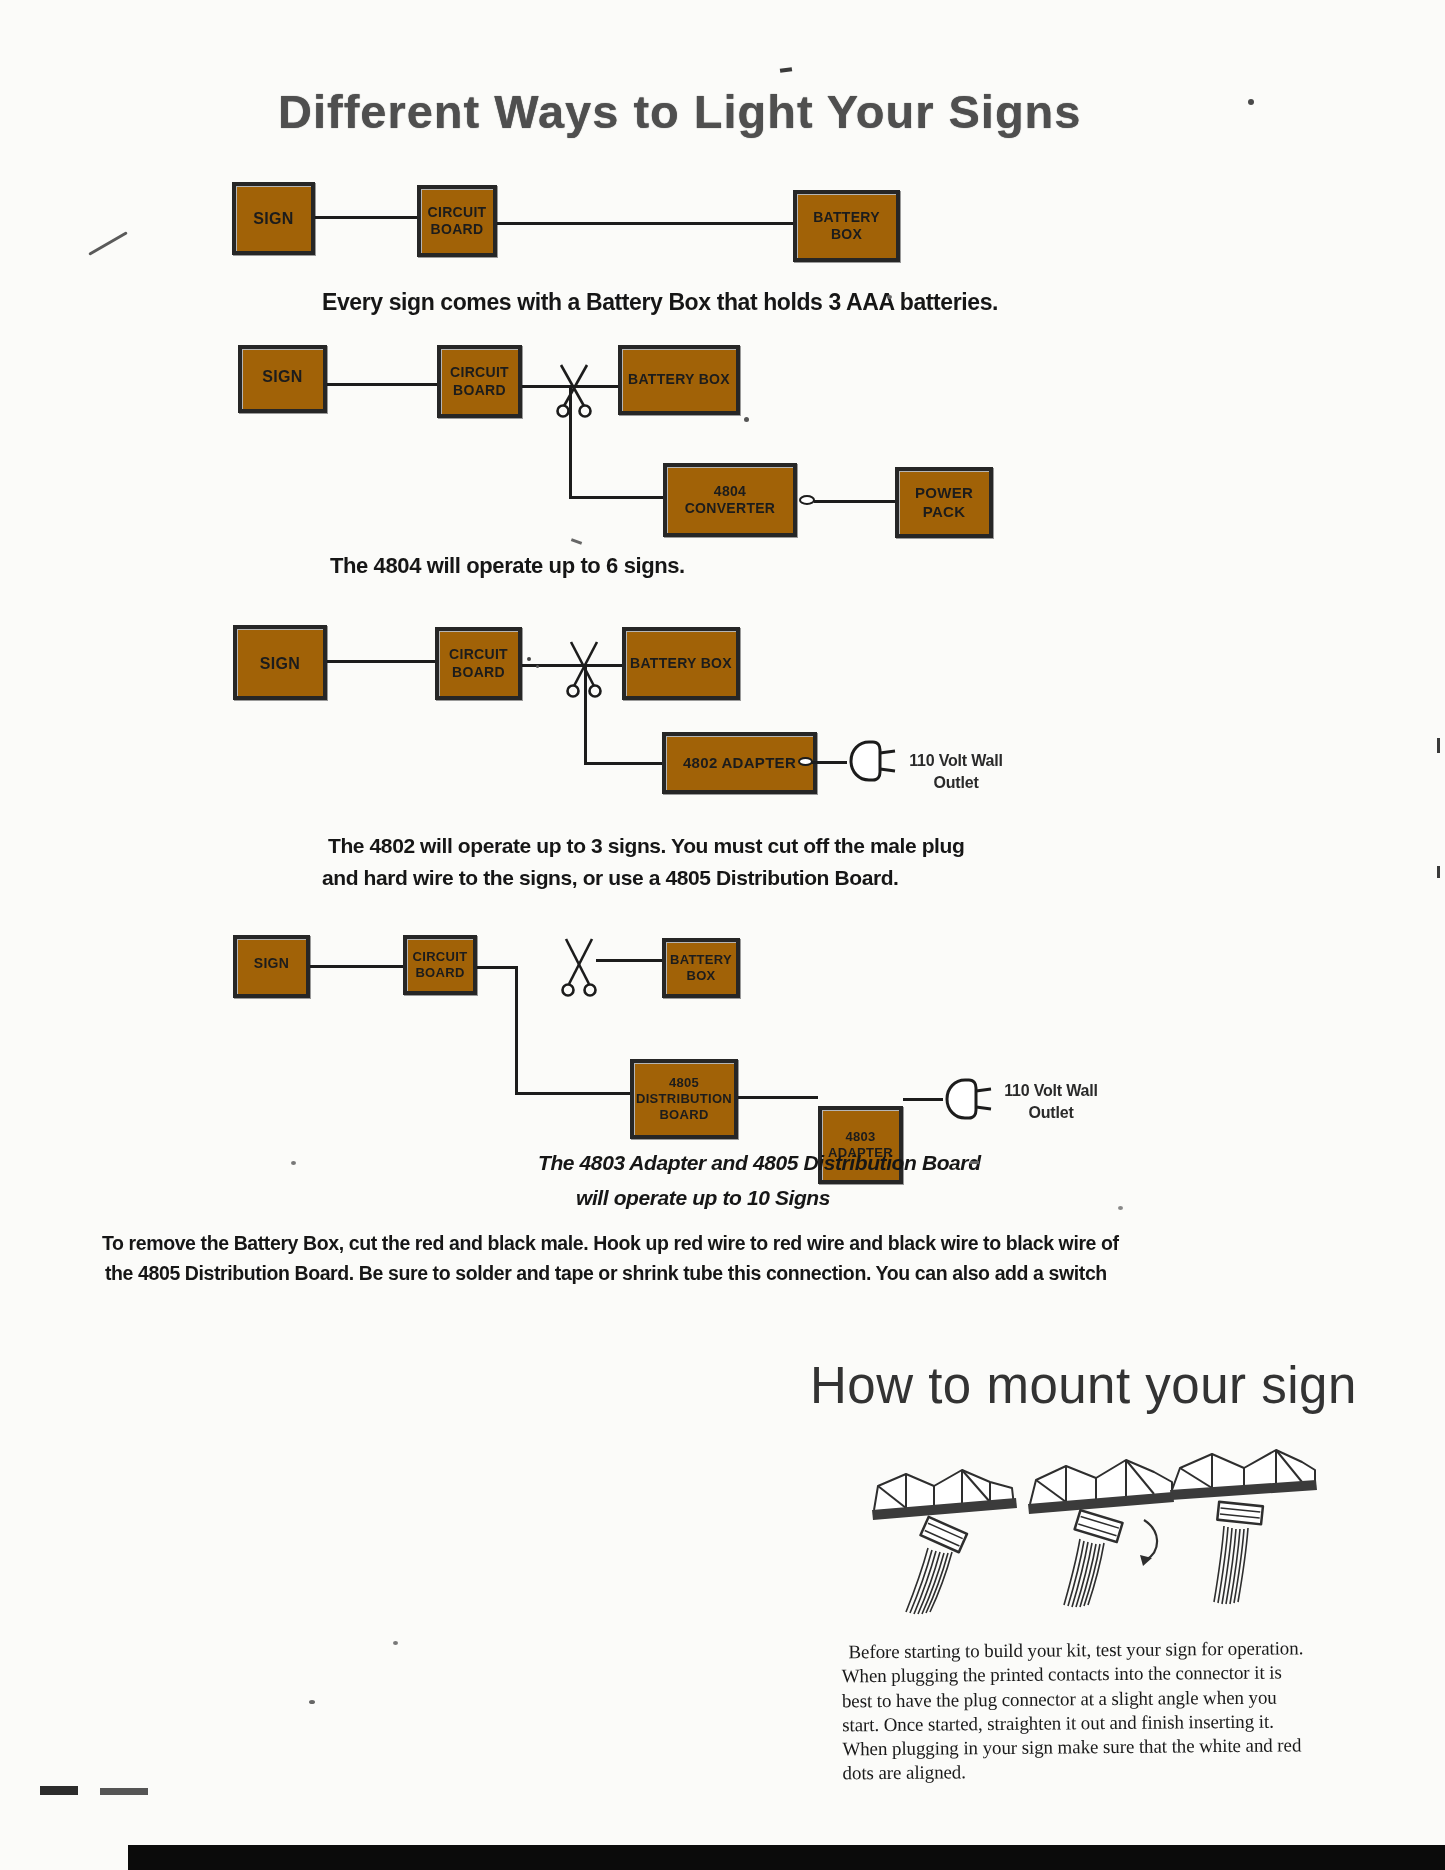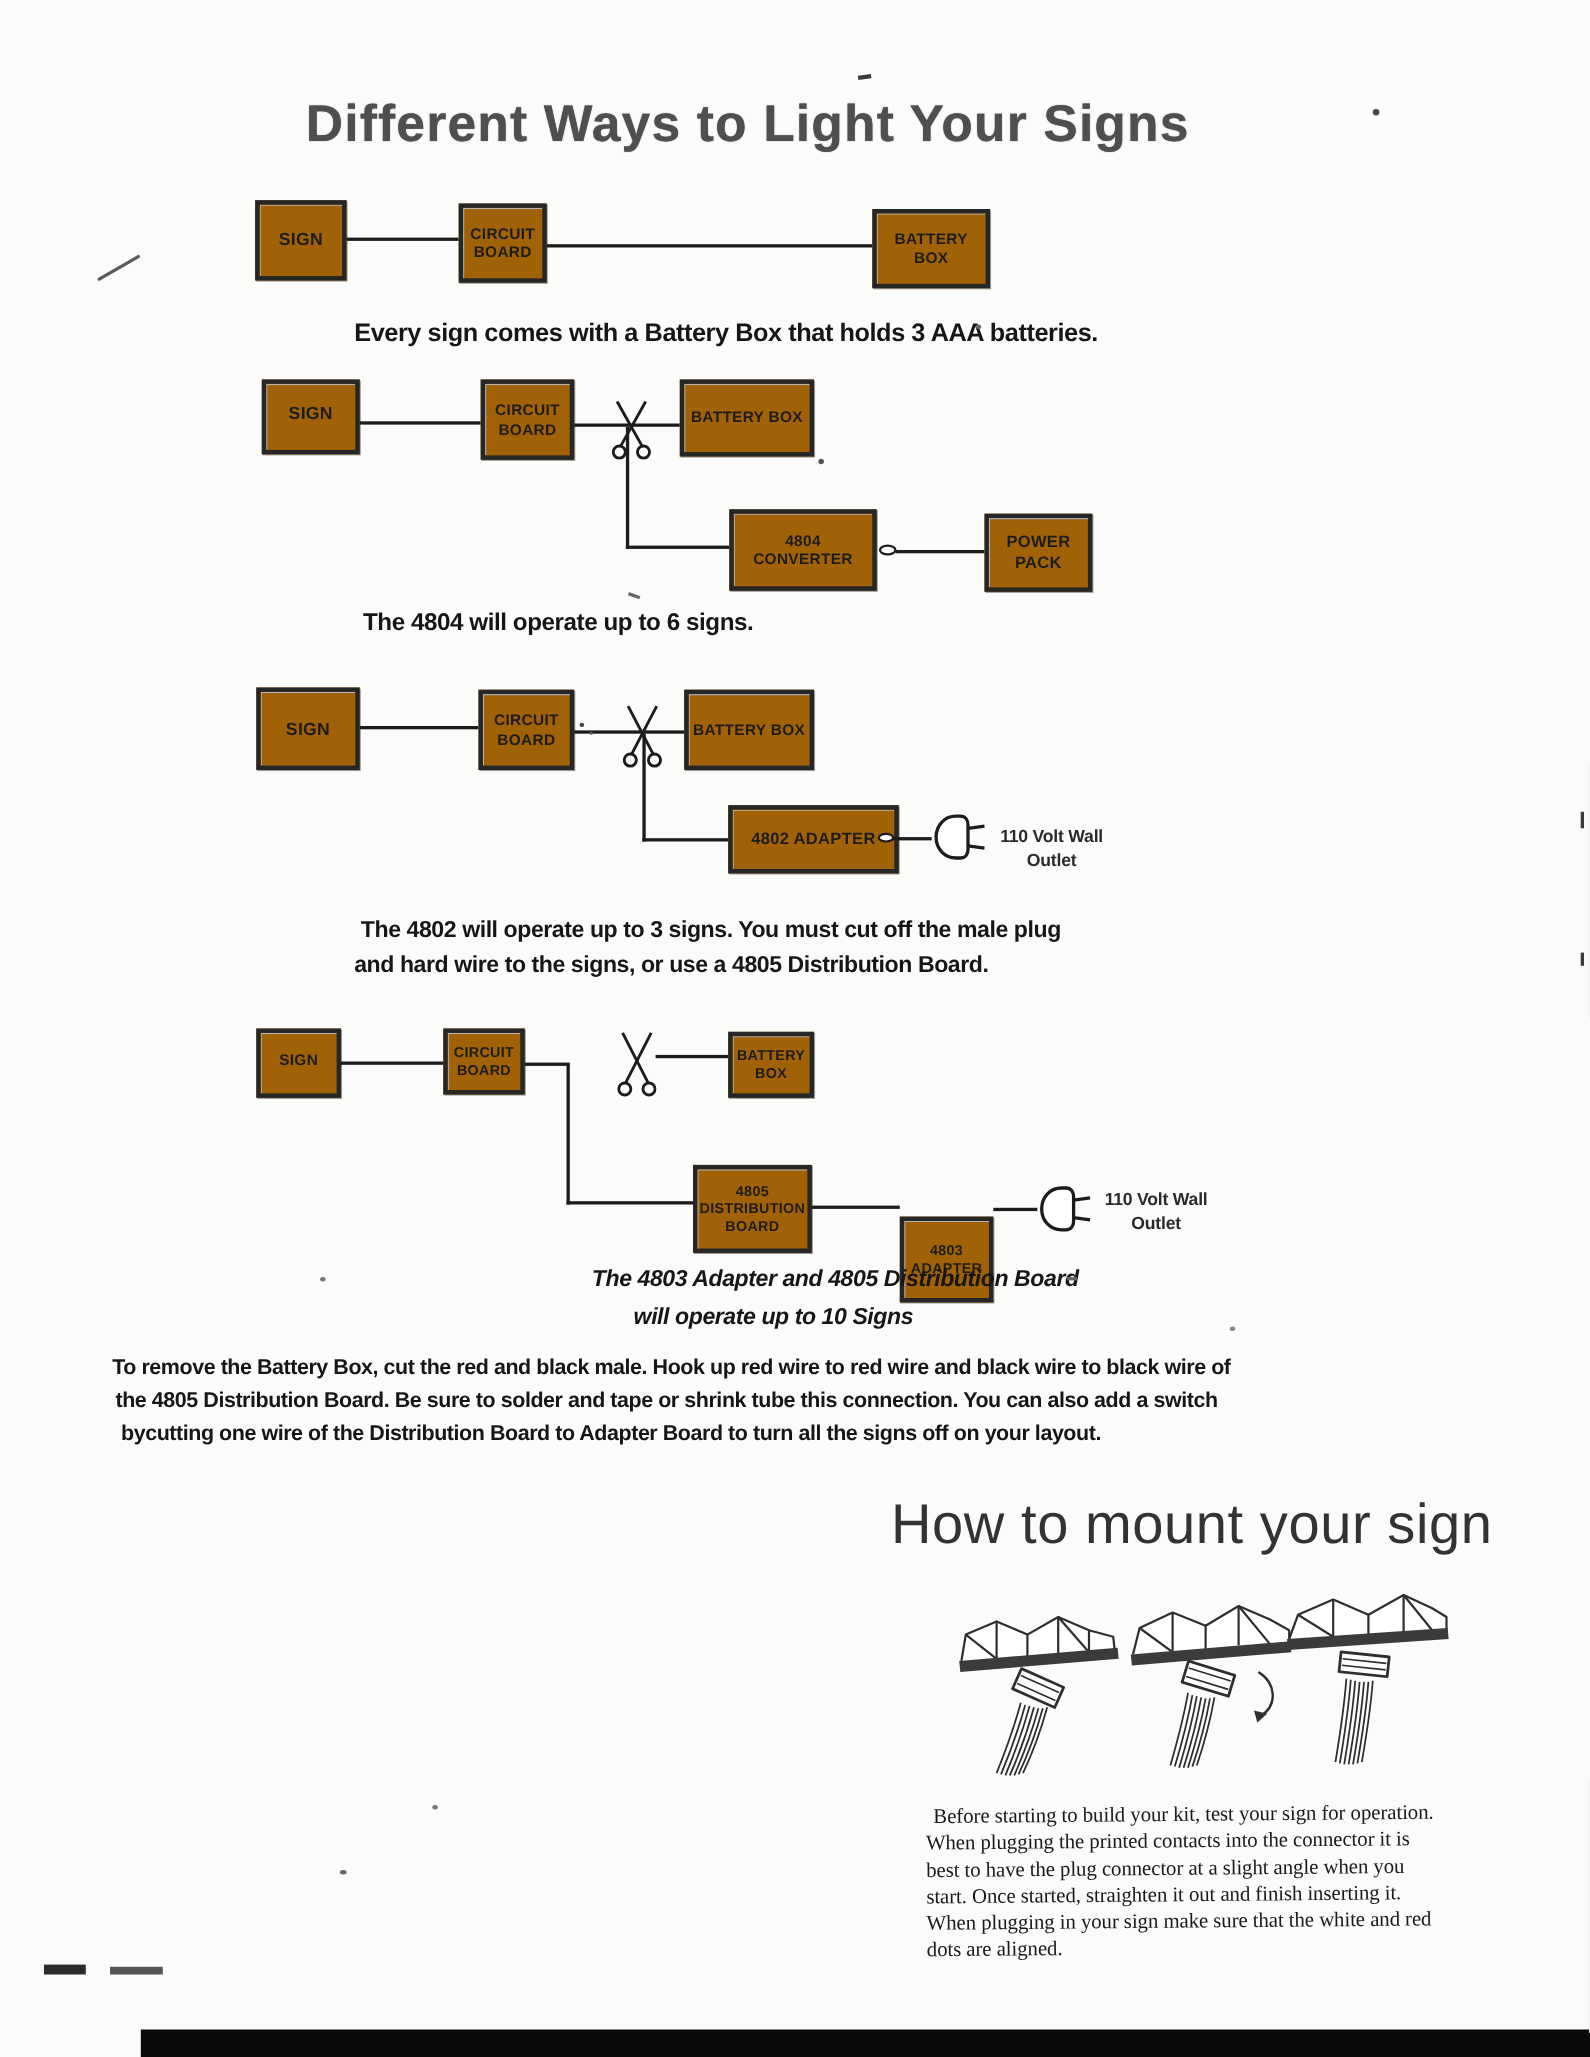--- a/index.html
+++ b/index.html
@@ -146,21 +146,20 @@
   </div>
   <div class="outlet-label" style="left:986px;top:1080px;width:130px;">110 Volt Wall
 Outlet</div>
 
   <div class="cap cap-italic" style="left:538px;top:1151px;font-size:21px;">The  4803  Adapter and 4805 Distribution Board</div>
   <div class="cap cap-italic" style="left:576px;top:1186px;font-size:21px;">will operate up to 10 Signs</div>
 
   <div class="abs" style="left:102px;top:1228px;font-size:19.5px;font-weight:600;line-height:30px;letter-spacing:-0.4px;color:#161616;">
     <div>To remove the Battery Box, cut the red and black male. Hook up red wire to red wire and black wire to black wire of</div>
     <div style="padding-left:3px;">the 4805 Distribution Board. Be sure to solder and tape or shrink tube this connection. You can also add a switch</div>
-    <div style="padding-left:8px;">bycutting one wire of the Distribution Board to Adapter Board to turn all the signs off on your layout.</div>
   </div>
 
   <div class="abs mount-title" style="left:810px;top:1356px;">How to mount your sign</div>
 
   <div class="abs" style="left:870px;top:1440px;">
     <svg width="150" height="175" viewBox="0 0 150 175" fill="none" stroke="#2e2e2e" stroke-width="2" stroke-linejoin="round">
       <polyline points="4,70 8,46 36,34 64,46 92,30 120,42 142,48 144,66" fill="#ffffff"></polyline>
       <line x1="36" y1="34" x2="36" y2="68"></line>
         <line x1="64" y1="46" x2="64" y2="68"></line>
       <line x1="92" y1="30" x2="92" y2="64"></line>

